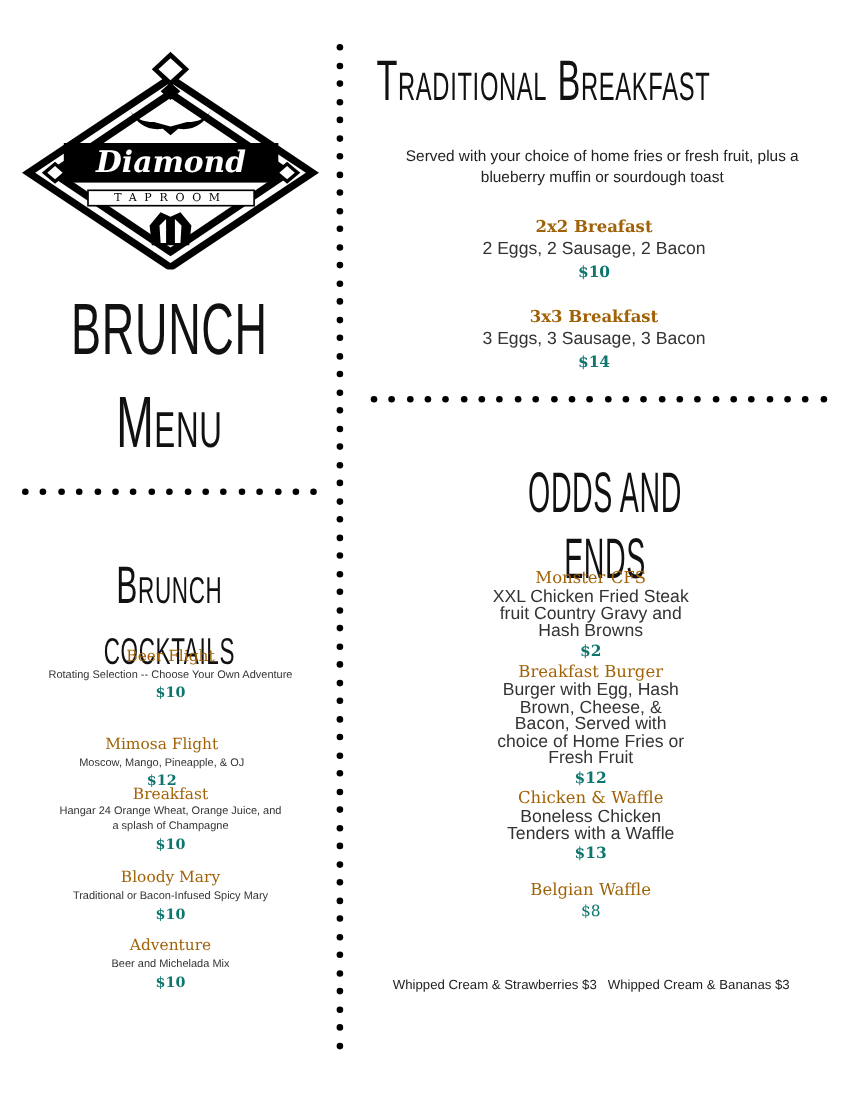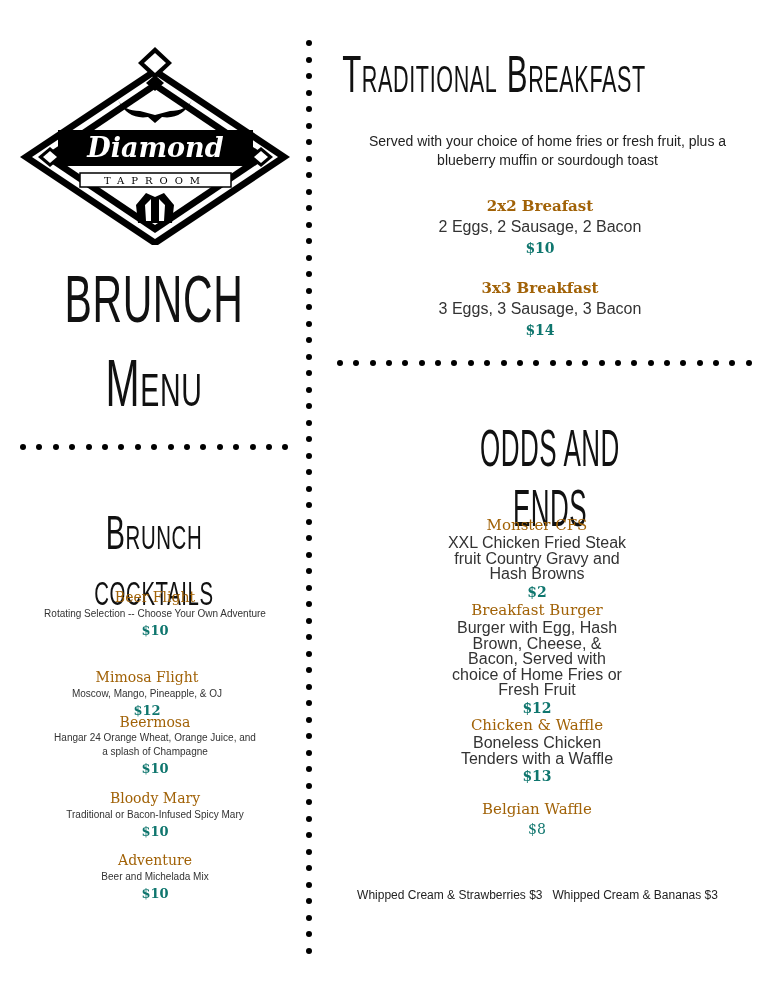--- a/index.html
+++ b/index.html
@@ -164,21 +164,21 @@
   <div class="item-name">Beer Flight</div>
   <div class="item-desc" style="font-size:10px;">Rotating Selection -- Choose Your Own Adventure</div>
   <div class="item-price">$10</div>
 </div>
 <div class="item" style="left:22px;top:650px;width:250px;margin-top:18px;">
   <div class="item-name">Mimosa Flight</div>
   <div class="item-desc" style="font-size:10px;">Moscow, Mango, Pineapple, &amp; OJ</div>
   <div class="item-price">$12</div>
 </div>
 <div class="item" style="left:50px;top:713px;width:210px;">
-  <div class="item-name">Beermosa</div>
+  <div class="item-name">Breakfast</div>
   <div class="item-desc" style="font-size:10px;line-height:14px;">Hangar 24 Orange Wheat, Orange Juice, and a splash of Champagne</div>
   <div class="item-price">$10</div>
 </div>
 <div class="item" style="left:30px;top:789px;width:250px;">
   <div class="item-name">Bloody Mary</div>
   <div class="item-desc" style="font-size:10px;">Traditional or Bacon-Infused Spicy Mary</div>
   <div class="item-price">$10</div>
 </div>
 <div class="item" style="left:30px;top:851px;width:250px;">
   <div class="item-name">Adventure</div>

